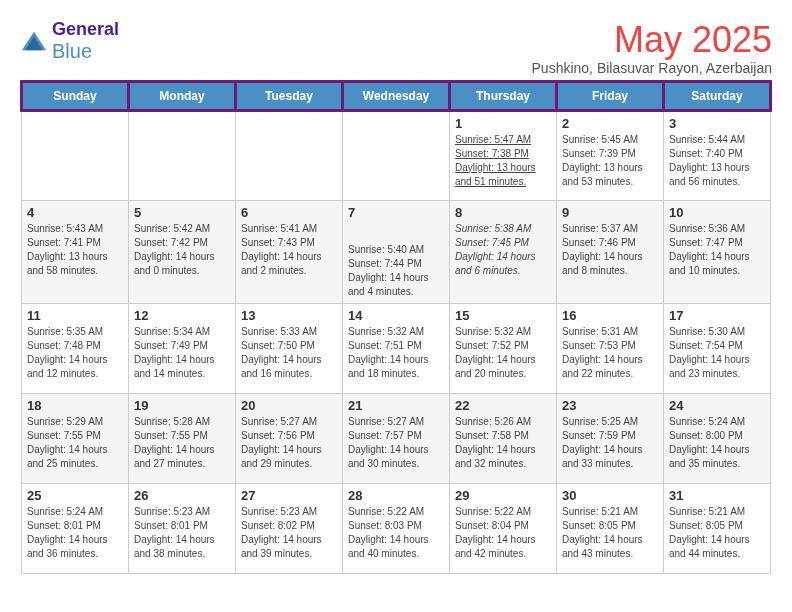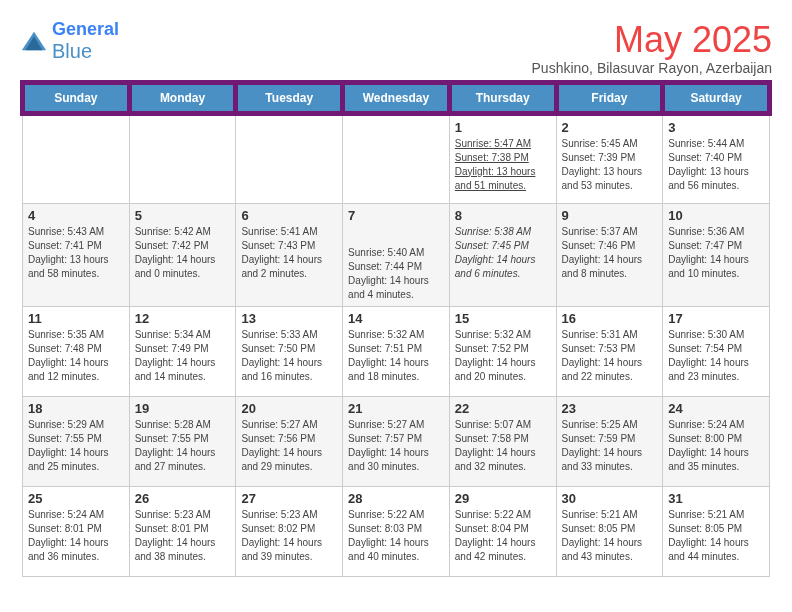--- a/index.html
+++ b/index.html
@@ -43,21 +43,21 @@
       border-collapse: collapse;
       table-layout: fixed;
     }
     thead tr th {
       background-color: #4a90c4;
       color: #fff;
       font-size: 12px;
       font-weight: bold;
       padding: 6px 4px;
       text-align: center;
-      border: 5px solid #701a75;
+      border: 3px solid #701a75;
     }
     tbody tr td {
       border: 1px solid #ccc;
       vertical-align: top;
       padding: 4px 5px;
       font-size: 10px;
       color: #333;
       height: 90px;
       background: #fff;
     }
@@ -82,21 +82,21 @@
 </head>
 <body>
 
 <div class="header-top">
   <div class="logo">
     <svg class="logo-icon" viewBox="0 0 30 30" xmlns="http://www.w3.org/2000/svg">
       <polygon points="15,5 28,25 2,25" fill="#4a90c4"></polygon>
       <polygon points="15,10 24,25 6,25" fill="#2a6a9a"></polygon>
     </svg>
     <div>
-      <div style="font-size:18px;font-weight:bold;color:#3b82f6;line-height:1.1;">General</div>
+      <div style="font-size:18px;font-weight:bold;color:#4c1d95;line-height:1.1;">General</div>
       <div style="font-size:20px;font-weight:normal;color:#4a90c4;line-height:1.1;">Blue</div>
     </div>
   </div>
   <div class="title-section">
     <div class="month-title">May 2025</div>
     <div class="subtitle">Pushkino, Bilasuvar Rayon, Azerbaijan</div>
   </div>
 </div>
 
 <table>
@@ -265,21 +265,21 @@
         </td>
         <td>
           <div class="day-number">21</div>
           <div class="day-info" style="white-space: pre-line;">Sunrise: 5:27 AM
 Sunset: 7:57 PM
 Daylight: 14 hours
 and 30 minutes.</div>
         </td>
         <td>
           <div class="day-number">22</div>
-          <div class="day-info" style="white-space: pre-line;">Sunrise: 5:07 AM
+          <div class="day-info" style="white-space: pre-line;">Sunrise: 5:26 AM
 Sunset: 7:58 PM
 Daylight: 14 hours
 and 32 minutes.</div>
         </td>
         <td>
           <div class="day-number">23</div>
           <div class="day-info" style="white-space: pre-line;">Sunrise: 5:25 AM
 Sunset: 7:59 PM
 Daylight: 14 hours
 and 33 minutes.</div>

